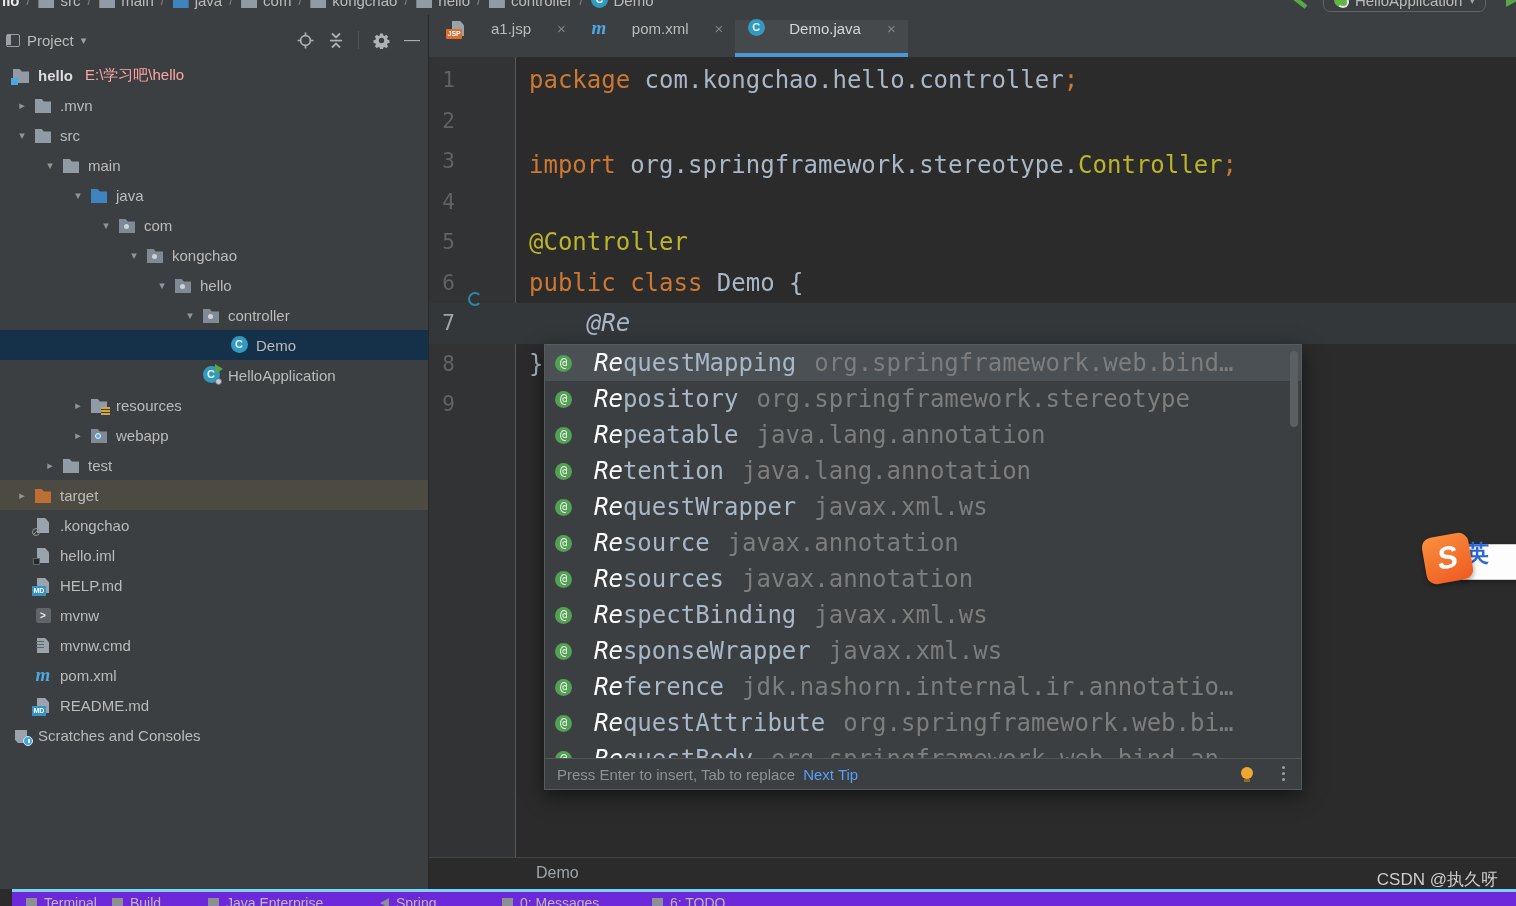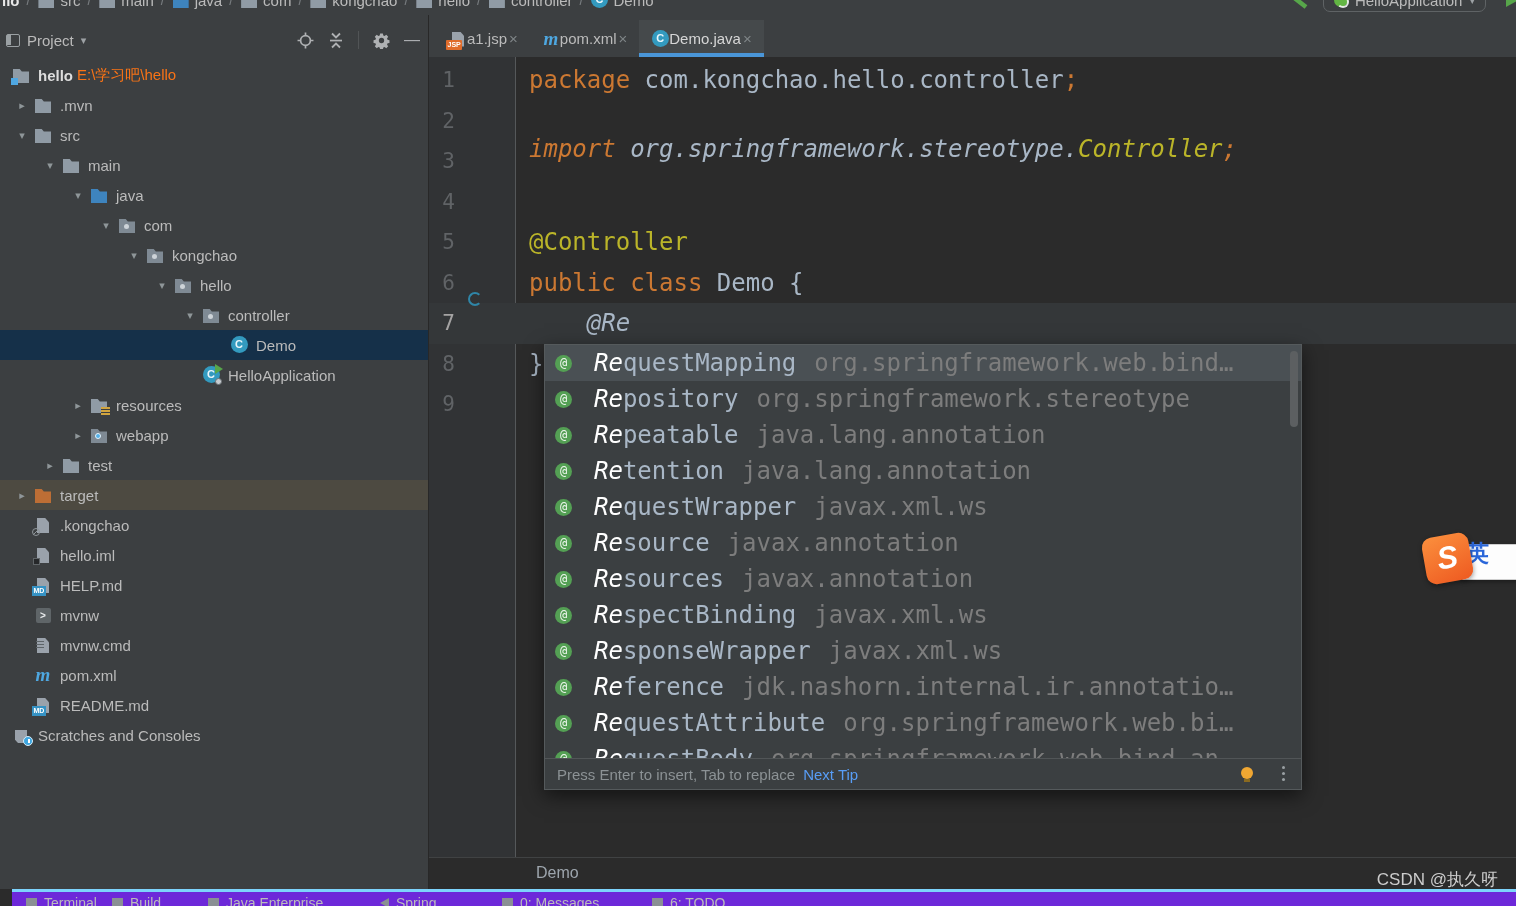--- a/index.html
+++ b/index.html
@@ -40,21 +40,21 @@
 
   #tree { position:absolute; left:0; top:45px; width:428px; }
   .trow { position:relative; height:30px; display:flex; align-items:center; font-size:15px; color:#bbbbbb; white-space:nowrap; }
   .trow .sel-bg { position:absolute; left:0; top:0; width:428px; height:30px; }
   .trow.sel-primary .sel-bg { background:#153049; }
   .trow.sel-secondary .sel-bg { background:#4d4a41; }
   .trow > * { position:relative; }
   .tarrow { width:24px; text-align:center; color:#8f9699; font-size:11px; flex:none; }
   .tlabel { margin-left:8px; }
   .tlabel.bold { font-weight:bold; color:#dddddd; }
-  .tpath { margin-left:4px; color:#f97316; }
+  .tpath { margin-left:12px; color:#fca5a5; }
 
   
   .ic { flex:none; display:inline-block; position:relative; }
   .folder { width:16px; height:14px; clip-path:polygon(0 0,42% 0,55% 18%,100% 18%,100% 100%,0 100%); background:#909BA5; }
   .fol-dark { background:#7f8a94; }
   .fol-blue { background:#3E84BE; }
   .fol-orange { background:#BD6E35; }
   .ic-wrap { width:18px; height:16px; display:inline-flex; align-items:flex-end; justify-content:center; position:relative; }
   .pkg-dot { position:absolute; left:6px; top:7px; width:5px; height:5px; border-radius:50%; background:#CDD3D8; }
   .web-dot { position:absolute; left:5px; top:6px; width:6px; height:6px; border-radius:50%; background:#54B0E8; border:1px solid #e6f4fc; }
@@ -85,21 +85,21 @@
            border:1px solid #d8ecf8; }
   .clock::after { content:""; position:absolute; left:4px; top:2px; width:1.5px; height:4px; background:#fff; }
   .libs { width:15px; height:13px;
           background:linear-gradient(90deg,#57A64A 0 3px,transparent 3px 4.5px,#3592C4 4.5px 7.5px,transparent 7.5px 9px,#57A64A 9px 12px,transparent 12px); }
   .atic { width:17px; height:17px; border-radius:50%; background:#54A054; color:#eef6ee; font-size:12px; line-height:17px;
           text-align:center; font-family:"DejaVu Sans Mono", monospace; }
 
   
   #tabbar { left:429px; top:15px; width:1087px; height:42px; background:#3c3f41; z-index:6; }
   #tabs { position:absolute; left:8px; top:5px; height:37px; display:flex; }
-  .tab { position:relative; display:flex; align-items:center; gap:0; padding:0 12px; font-size:15px; color:#bbbbbb; }
+  .tab { position:relative; display:flex; align-items:flex-start; gap:24px; padding:0 12px; font-size:15px; color:#bbbbbb; }
   .tab.active { background:#45494b; color:#d6d6d6; }
   .tab.active::after { content:""; position:absolute; left:0; bottom:0; width:100%; height:4px; background:#4A96D8; }
   .tab-close { color:#7f8587; font-size:15px; margin-left:2px; }
 
   
   #editor { left:429px; top:57px; width:1087px; height:800px; background:#2b2b2b; overflow:hidden; }
   #gutter-bg { position:absolute; left:0; top:0; width:87px; height:800px; background:#313335; }
   #gutter-sep { position:absolute; left:86px; top:0; width:1px; height:800px; background:#55585a; }
   #cur-line { position:absolute; left:0; top:246px; width:1087px; height:41px; background:#343739; }
   .lnum { position:absolute; width:24px; text-align:right; font-family:"DejaVu Sans Mono", monospace;
@@ -542,21 +542,21 @@
         <div class="lnum" style="top: 165px;">5</div>
         <div class="lnum" style="top: 205.5px;">6</div>
         <div class="lnum cur" style="top: 246px;">7</div>
         <div class="lnum" style="top: 286.5px;">8</div>
         <div class="lnum" style="top: 327px;">9</div>
       </div>
     <div id="bean-icon"><span class="bean"></span></div>
     <div id="code">
         <div class="codeline" style="top: 3px;"><span class="tk-kw">package</span><span class="tk-pl"> com.kongchao.hello.controller</span><span class="tk-sm">;</span></div>
         <div class="codeline" style="top: 43.5px;"></div>
-        <div class="codeline" style="top: 72px; font-style: italic;"><span class="tk-kw">import</span><span class="tk-pl"> org.springframework.stereotype.</span><span class="tk-an">Controller</span><span class="tk-sm">;</span></div>
+        <div class="codeline" style="top: 88px;"><span class="tk-kw">import</span><span class="tk-pl"> org.springframework.stereotype.</span><span class="tk-an">Controller</span><span class="tk-sm">;</span></div>
         <div class="codeline" style="top: 124.5px;"></div>
         <div class="codeline" style="top: 165px;"><span class="tk-an">@Controller</span></div>
         <div class="codeline" style="top: 205.5px;"><span class="tk-kw">public class</span><span class="tk-pl"> Demo {</span></div>
         <div class="codeline" style="top: 246px; font-style: italic;"><span class="tk-pl">    @Re</span></div>
         <div class="codeline" style="top: 286.5px;"><span class="tk-pl">}</span></div>
         <div class="codeline" style="top: 327px;"></div>
       </div>
 
     <div id="popup">
       <div id="popup-list">

